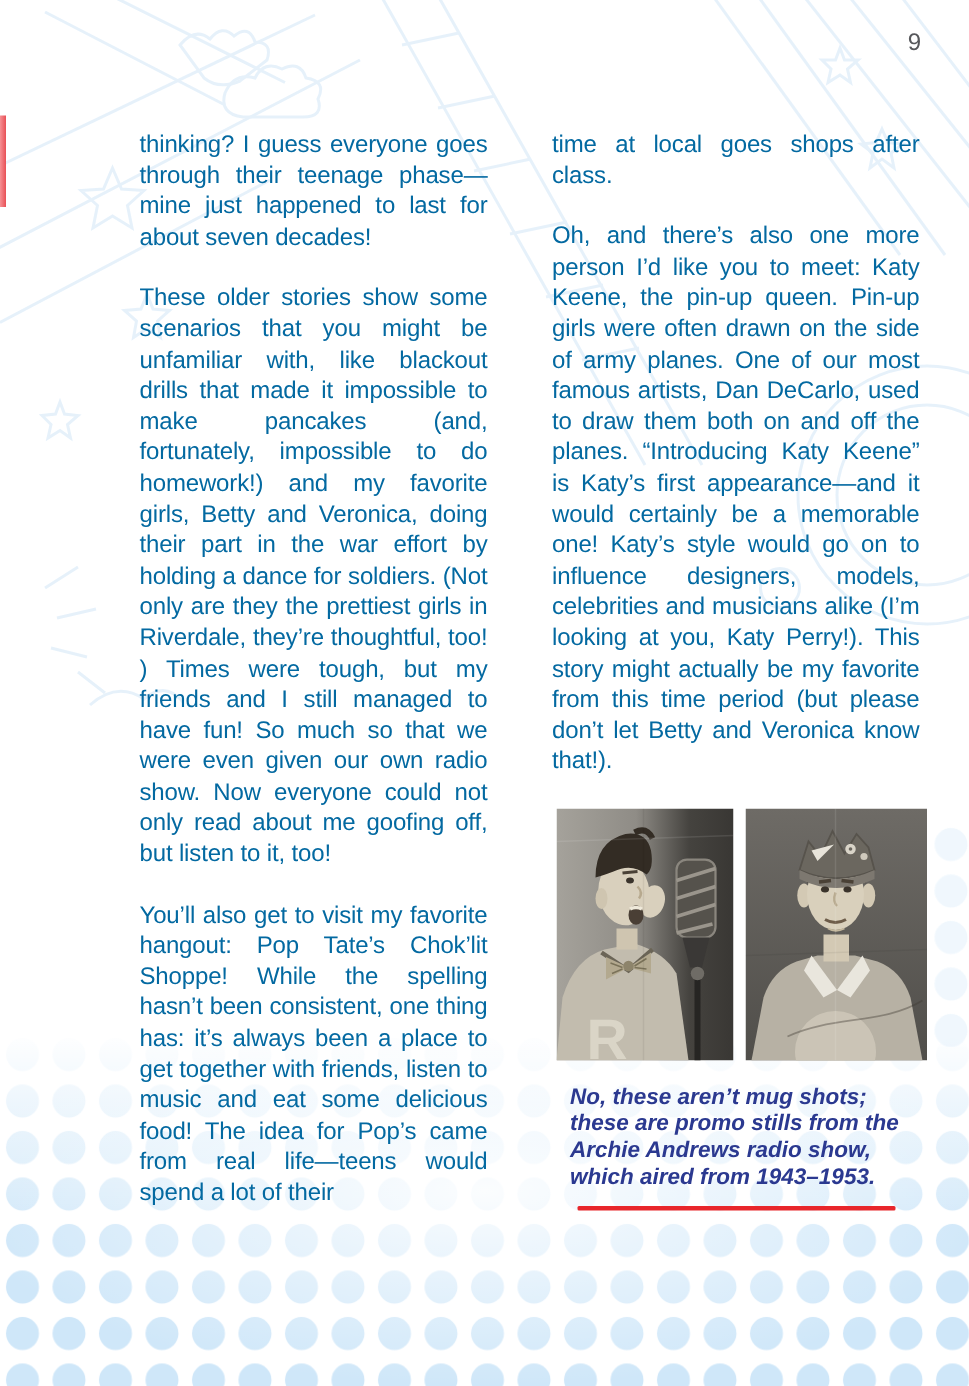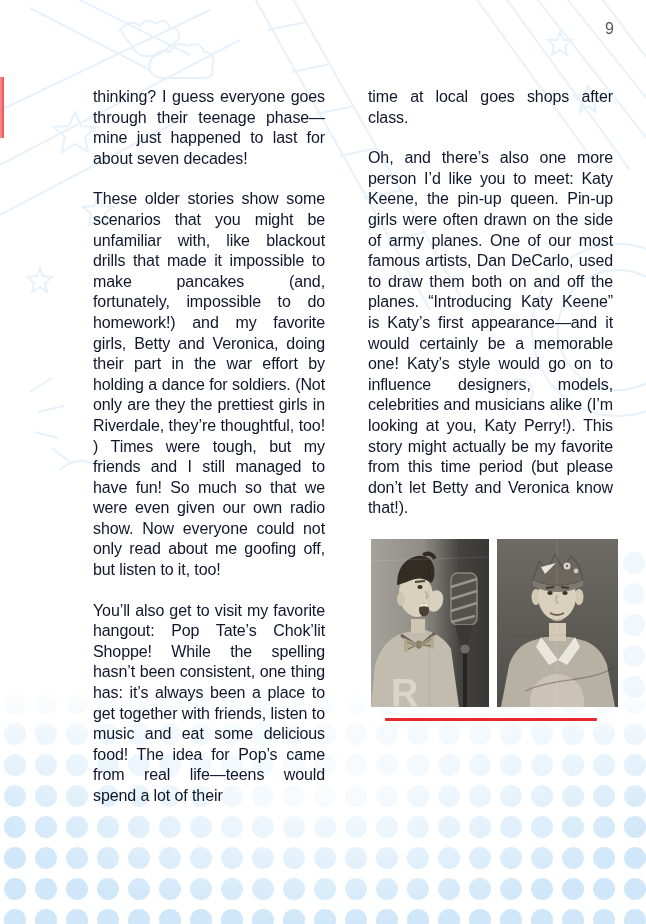--- a/index.html
+++ b/index.html
@@ -20,21 +20,21 @@
     position:absolute; top:20px; right:32px;
     font-size:16px; color:#57585c;
   }
   
   .col { position:absolute; top:87px; }
   .col-left  { left:93px;  width:232px; }
   .col-right { left:368px; width:245px; }
   .col p {
     margin:0 0 20px 0;
     font-size:16px; line-height:20.6px; text-align:justify;
-    color:#0f172a; letter-spacing:-0.1px;
+    color:#0369a1; letter-spacing:-0.1px;
   }
   
   figure { margin:14px 0 0 0; }
   .photo-row { display:flex; gap:8px; width:250px; margin-left:3px; }
   .photo { display:block; }
   figcaption {
     margin:16px 0 0 12px; width:231px;
     font-size:15px; line-height:17.6px;
     font-weight:bold; font-style:italic;
     color:#2b3990;
@@ -219,17 +219,18 @@
             <ellipse cx="68" cy="54" rx="2.7" ry="2" fill="#3a332b"></ellipse>
             <path d="M60,56 q-2,6 1,9" stroke="#b7a98e" stroke-width="1.6" fill="none"></path>
             <path d="M53,74 q7,4 14,0" stroke="#6d5c49" stroke-width="2" fill="none"></path>
             <path d="M55,80 q5,3 11,0" stroke="#c4b89e" stroke-width="1.2" fill="none"></path>
           </g>
           <line x1="60" y1="0" x2="60" y2="168" stroke="#ffffff" opacity="0.1"></line>
           <line x1="0" y1="98" x2="121" y2="94" stroke="#000000" opacity="0.05"></line>
         </svg>
       </div>
 
+      <figcaption>No, these aren’t mug shots; these are promo stills from the Archie Andrews radio show, which aired from 1943–1953.</figcaption>
       <div class="caption-rule"></div>
     </figure>
   </div>
 
 </div>
 
 </body></html>

